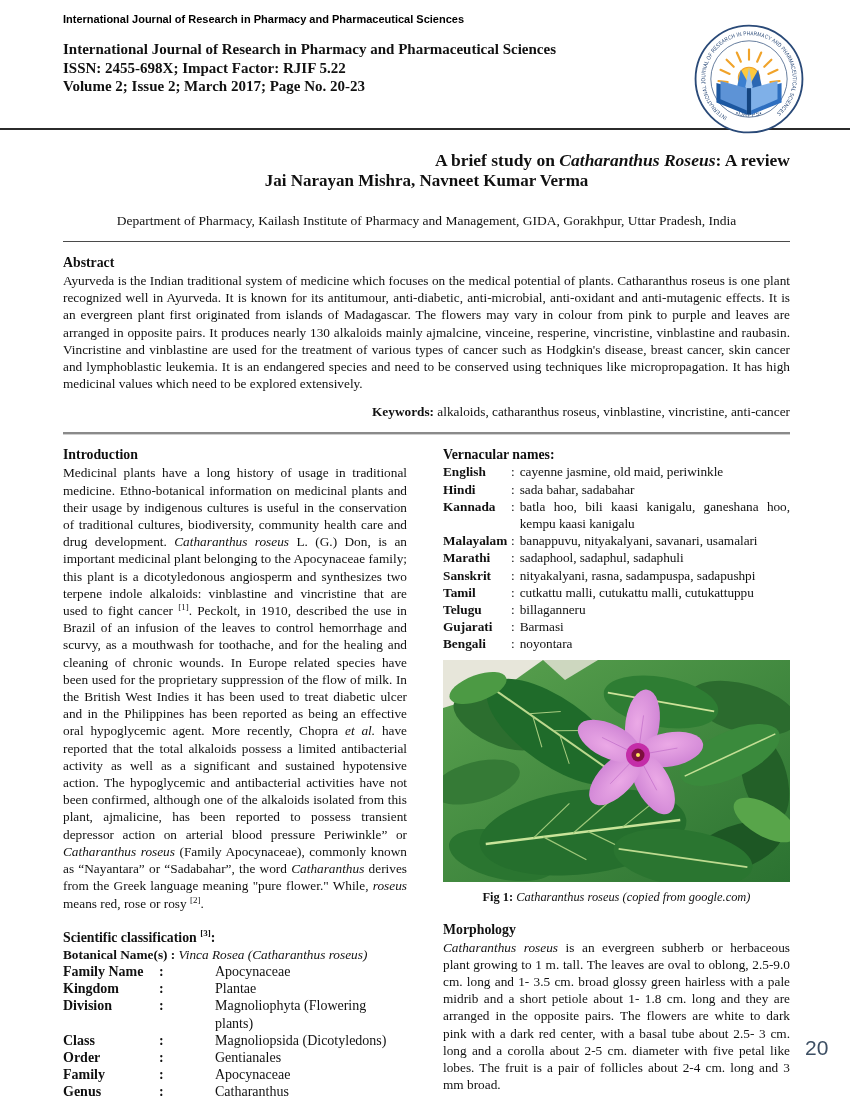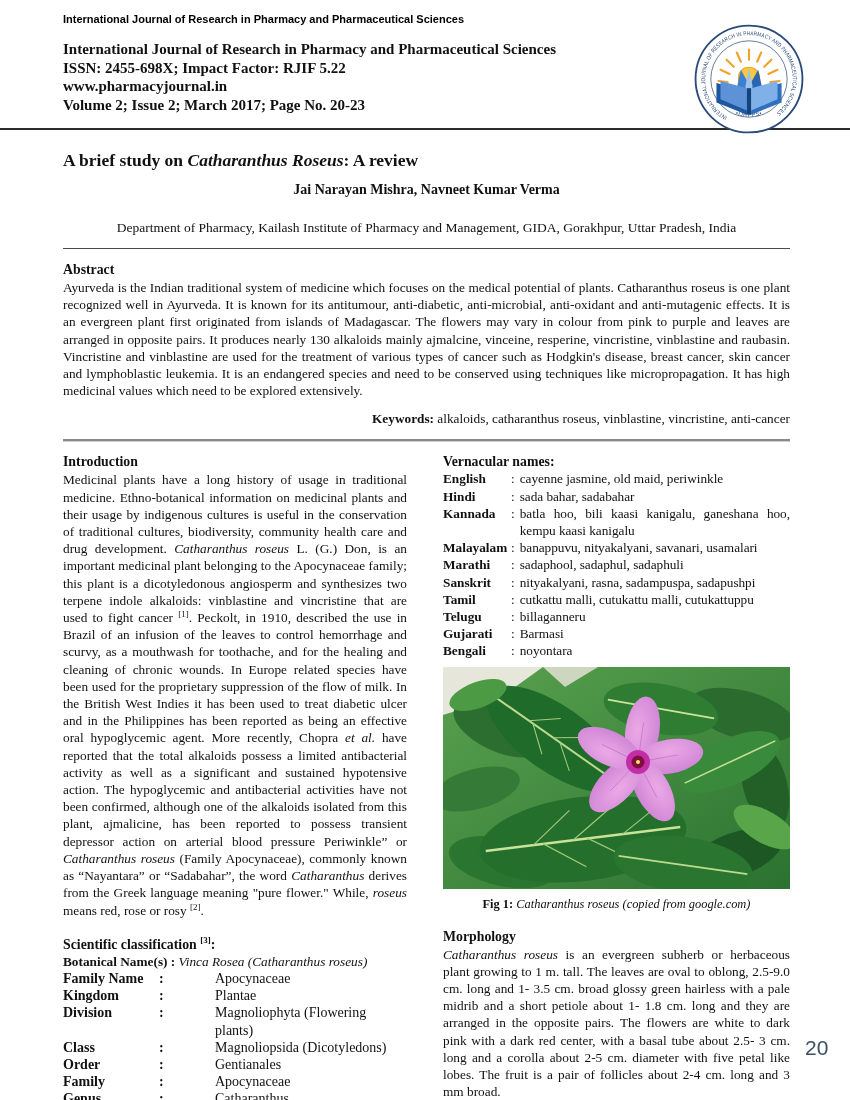--- a/index.html
+++ b/index.html
@@ -9,22 +9,22 @@
   }
   .inset{margin:0 60px 0 63px;}
   .running-head{
     padding-top:13px;font-family:"Liberation Sans","DejaVu Sans",sans-serif;
     font-size:11px;font-weight:bold;color:#000;
   }
   .header-row{position:relative;min-height:96px;}
   .journal-block{padding-top:15px;font-weight:bold;font-size:15px;line-height:18.5px;}
   .logo-wrap{position:absolute;top:-2px;right:-15px;width:112px;height:112px;}
   .rule-full{height:2px;background:#2b2b2b;margin-top:7px;}
-  .paper-title{font-size:17.5px;font-weight:bold;text-align:left;margin:20px 0 0;}
-  .authors{font-size:14px;font-weight:bold;text-align:center;margin-top:11px;}
+  .paper-title{font-size:17.5px;font-weight:bold;text-align:right;margin:20px 0 0;}
+  .authors{font-size:17px;font-weight:bold;text-align:center;}
   .affiliation{font-size:13.5px;text-align:center;margin-top:22px;}
   .rule-content{border:none;border-top:1.6px solid #4a4a4a;margin:12px 0 0;}
   .rule-gray{border:none;border-top:2px solid #8a8a8a;border-bottom:1px solid #cfcfcf;margin:12px 0 0;}
   .sec-head{font-weight:bold;font-size:13.8px;}
   .abstract-head{margin-top:13px;}
   .body-text{font-size:13.3px;line-height:17.2px;text-align:justify;margin:1px 0 0;}
   .keywords{font-size:13.3px;margin:12px 0 0;text-align:right;}
   .columns{display:flex;gap:36px;margin-top:12px;align-items:flex-start;}
   .col-left{width:344px;flex:none;}
   .col-right{width:347px;flex:none;}
@@ -62,21 +62,20 @@
 
 <div class="page">
 
   <div class="inset">
     <div class="running-head">International Journal of Research in Pharmacy and Pharmaceutical Sciences</div>
 
     <div class="header-row">
       <div class="journal-block">
         <div>International Journal of Research in Pharmacy and Pharmaceutical Sciences</div>
         <div>ISSN: 2455-698X; Impact Factor: RJIF 5.22</div>
-        <div>www.pharmacyjournal.in</div>
         <div>Volume 2; Issue 2; March 2017; Page No. 20-23</div>
       </div>
 
       <div class="logo-wrap">
         <svg viewBox="0 0 110 110" width="112" height="112">
           <circle cx="55" cy="55" r="52.5" fill="#ffffff" stroke="#2a4a78" stroke-width="1.8"></circle>
           <circle cx="55" cy="55" r="37.5" fill="none" stroke="#2a4a78" stroke-width="0.7"></circle>
           <defs>
             <path id="ringTop" d="M 33.5,92.2 A 43,43 0 1 1 76.5,92.2" fill="none"></path>
             <path id="ringBottom" d="M 30,84 A 43,43 0 0 0 80,84" fill="none"></path>

